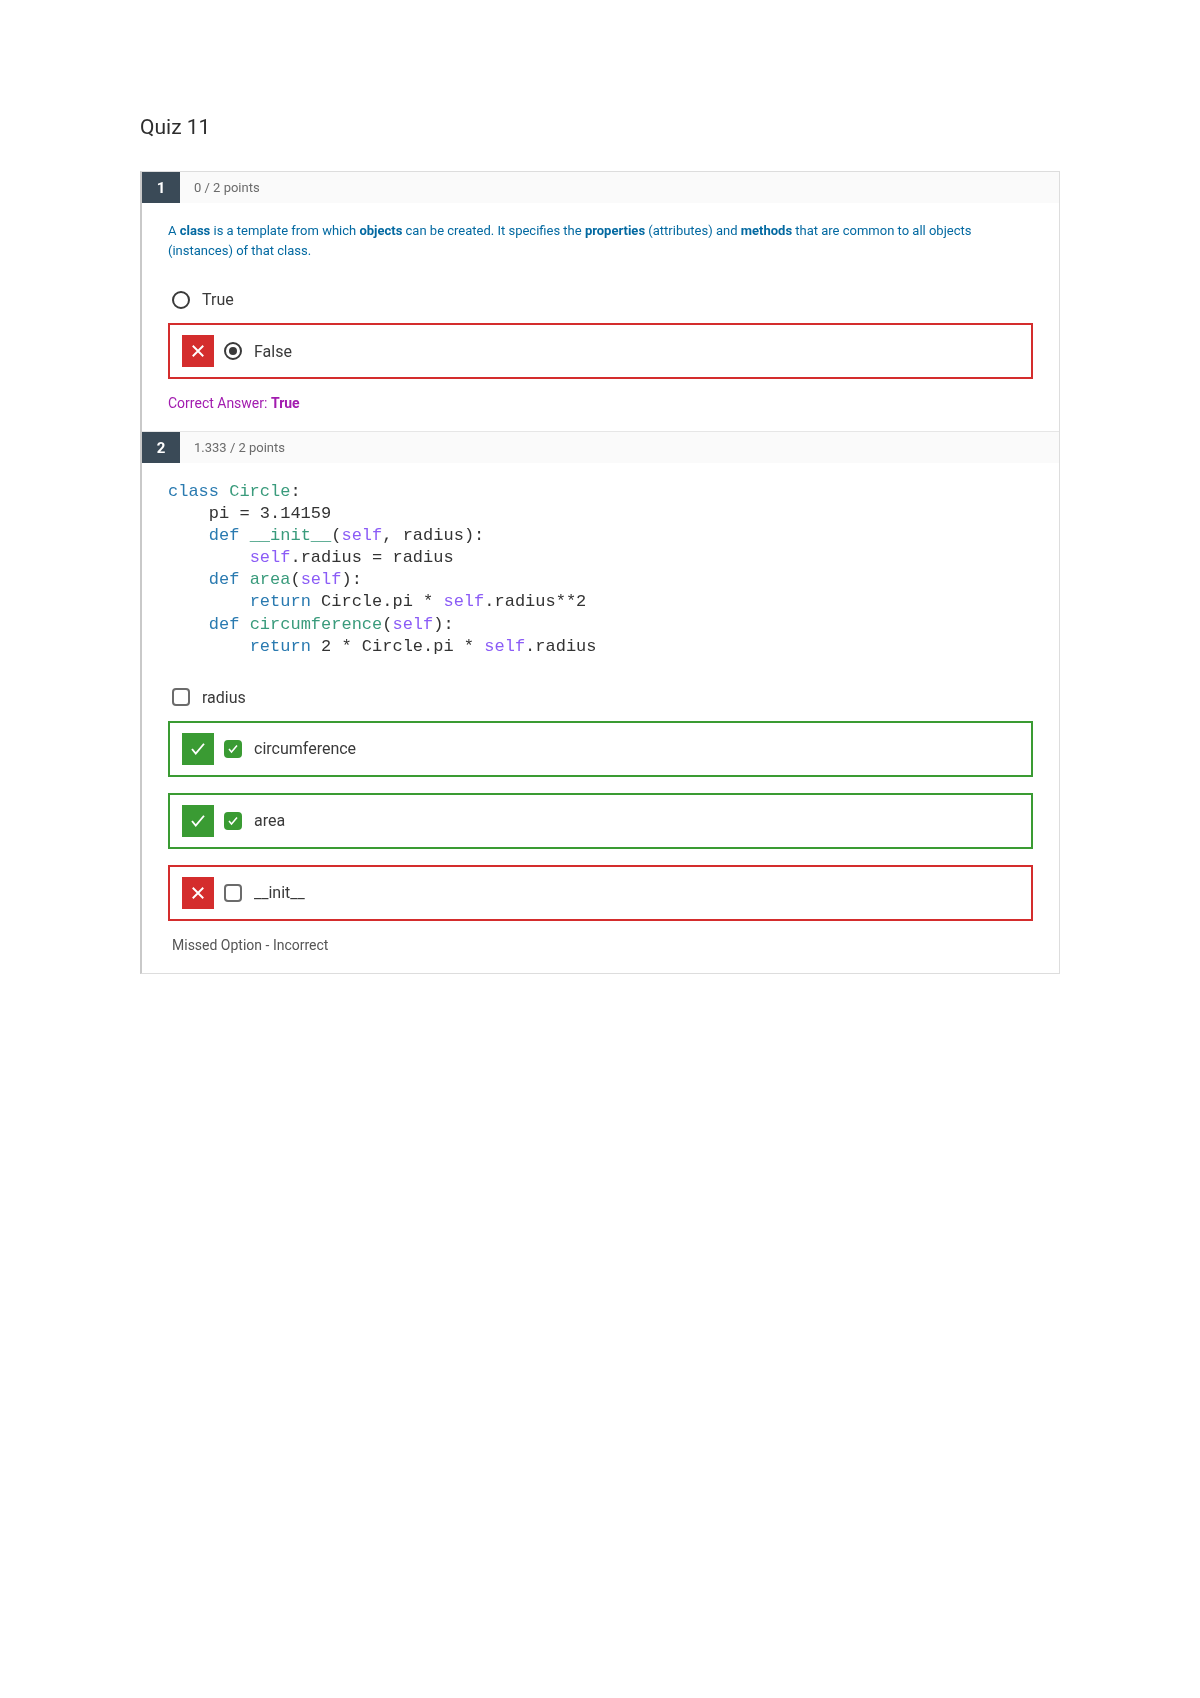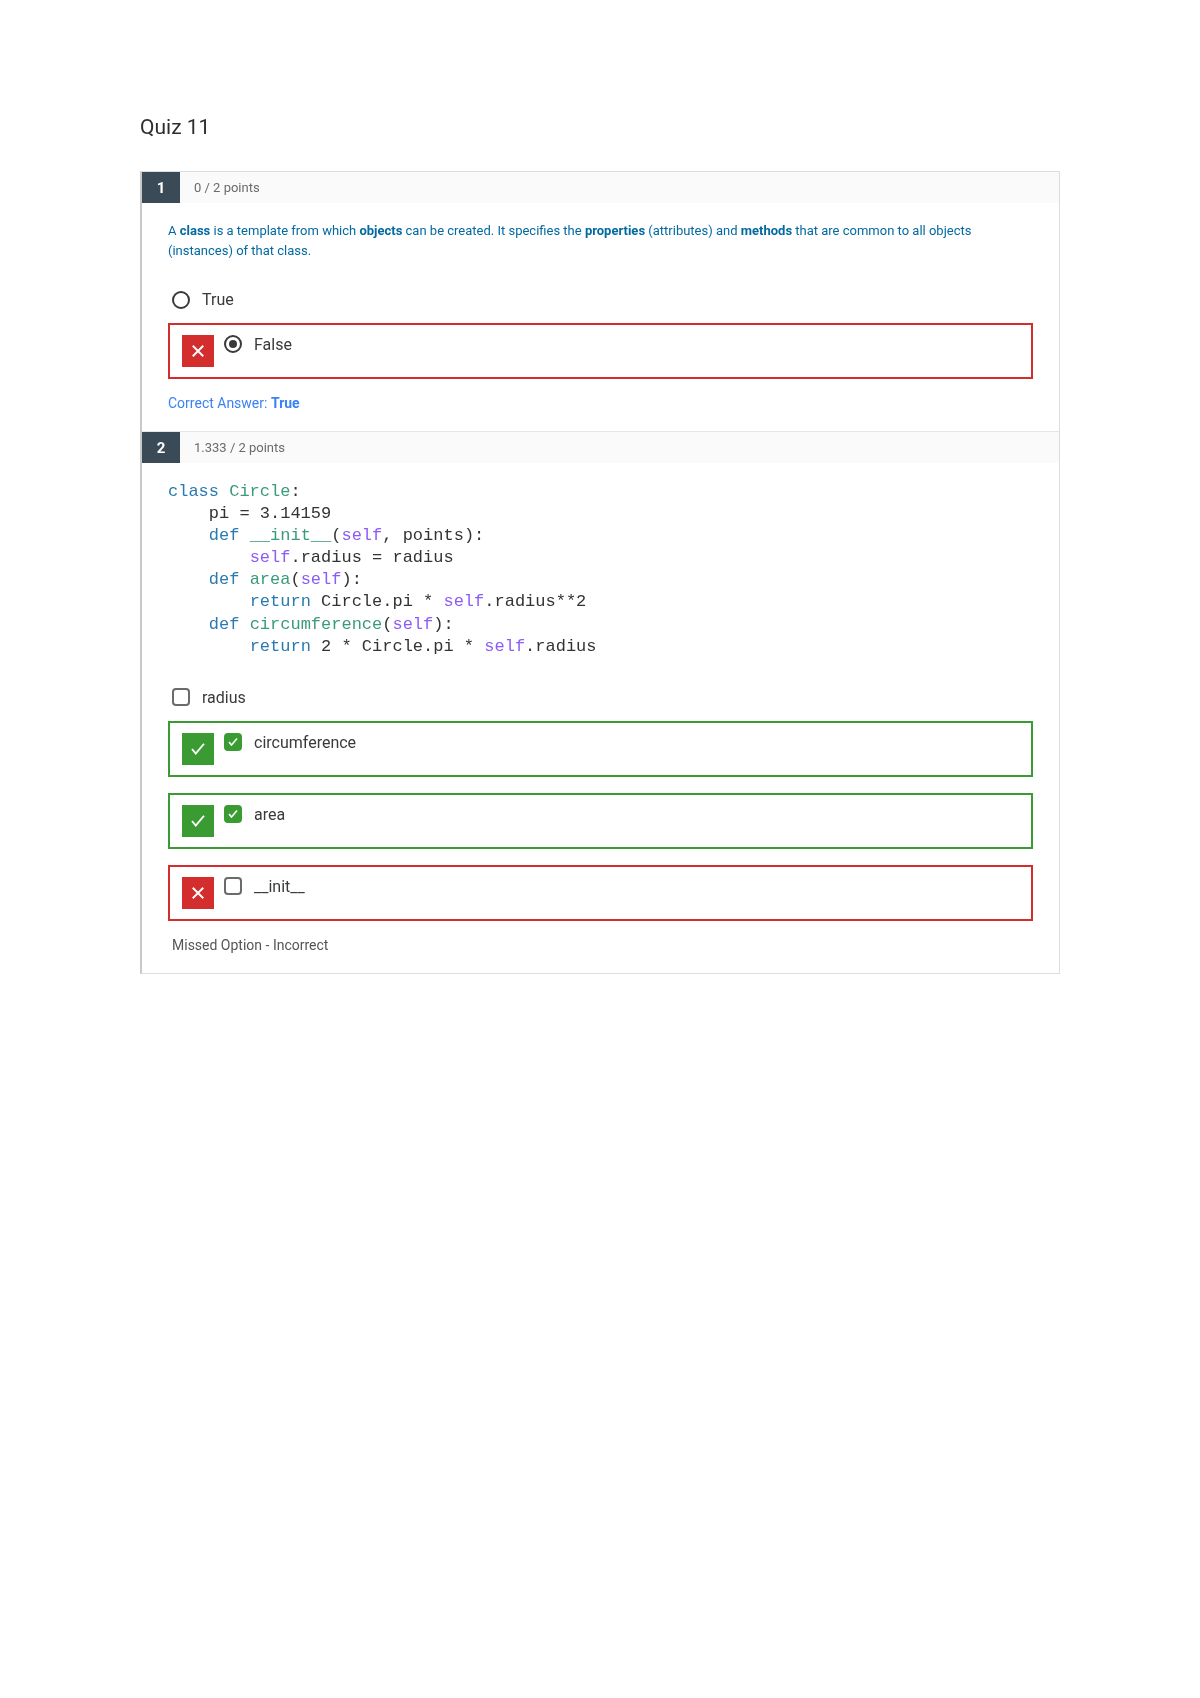--- a/index.html
+++ b/index.html
@@ -55,21 +55,21 @@
     .q-prompt {
       font-size: 13px;
       line-height: 1.5;
       color: #0369a1;
       margin-bottom: 22px;
     }
     .q-prompt strong { font-weight: 700; }
     .answers { margin-top: 4px; }
     .answer-row {
       display: flex;
-      align-items: flex-start;
+      align-items: center;
       padding: 10px 12px;
       margin-bottom: 16px;
       font-size: 16px;
     }
     .answer-row.boxed {
       border: 2px solid transparent;
     }
     .answer-row.wrong {
       border-color: #d42d2d;
     }
@@ -116,21 +116,21 @@
     }
     .checkbox.checked {
       background: #3a9b33;
       border-color: #3a9b33;
     }
     .checkbox.checked svg { display: block; }
     .checkbox svg { display: none; width: 12px; height: 12px; stroke: #fff; stroke-width: 3; fill: none; }
     .answer-label { color: #3a3a3a; }
     .correct-ans {
       font-size: 14px;
-      color: #3b82f6;
+      color: #a21caf;
       margin-top: 4px;
     }
     .correct-ans strong { font-weight: 700; }
     .feedback-note {
       font-size: 14px;
       color: #555;
       margin-top: 0;
       padding-left: 4px;
     }
     pre.code {
@@ -191,21 +191,21 @@
   </div>
 
   <div class="question">
     <div class="q-head">
       <div class="q-num">2</div>
       <div class="q-points">1.333 / 2 points</div>
     </div>
     <div class="q-body">
       <pre class="code" id="code-block"><span class="kw">class </span><span class="cls">Circle</span><span>:</span>
 <span>    pi = 3.14159</span>
-<span>    </span><span class="kw">def </span><span class="fn">__init__</span><span>(</span><span class="self">self</span><span>, points):</span>
+<span>    </span><span class="kw">def </span><span class="fn">__init__</span><span>(</span><span class="self">self</span><span>, radius):</span>
 <span>        </span><span class="self">self</span><span>.radius = radius</span>
 <span>    </span><span class="kw">def </span><span class="fn">area</span><span>(</span><span class="self">self</span><span>):</span>
 <span>        </span><span class="kw">return </span><span>Circle.pi * </span><span class="self">self</span><span>.radius**2</span>
 <span>    </span><span class="kw">def </span><span class="fn">circumference</span><span>(</span><span class="self">self</span><span>):</span>
 <span>        </span><span class="kw">return </span><span>2 * Circle.pi * </span><span class="self">self</span><span>.radius</span>
 </pre>
       <div class="answers">
         <div class="plain-row">
           <span class="checkbox"></span>
           <span class="answer-label">radius</span>

